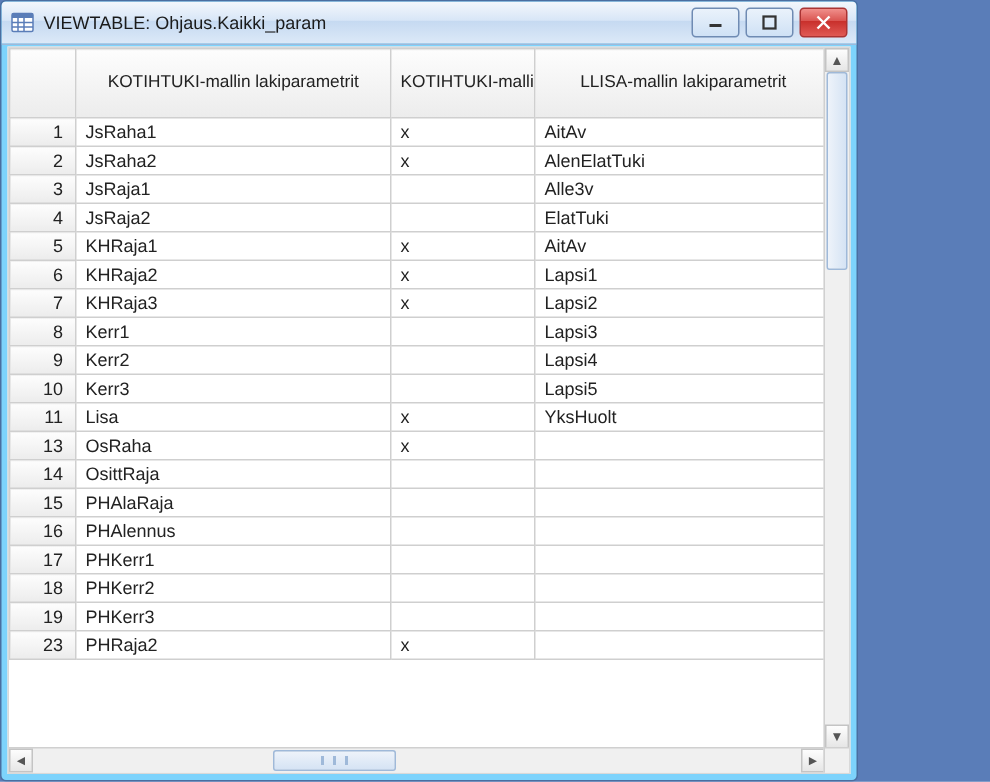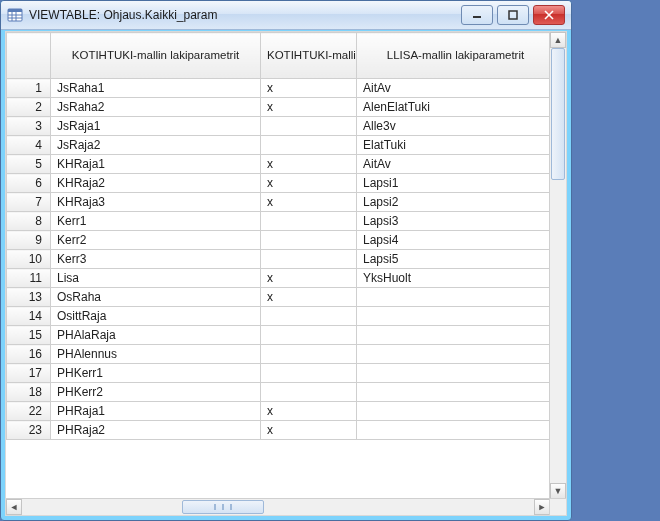--- a/index.html
+++ b/index.html
@@ -216,23 +216,23 @@
               <td></td>
             </tr>
             <tr>
               <th class="rowhdr">18</th>
               <td>PHKerr2</td>
               <td></td>
               <td></td>
               <td></td>
             </tr>
             <tr>
-              <th class="rowhdr">22</th>
-              <td>PHRaja1</td>
-              <td>x</td>
+              <th class="rowhdr">19</th>
+              <td>PHKerr3</td>
+              <td></td>
               <td></td>
               <td></td>
             </tr>
             <tr>
               <th class="rowhdr">23</th>
               <td>PHRaja2</td>
               <td>x</td>
               <td></td>
               <td></td>
             </tr>

